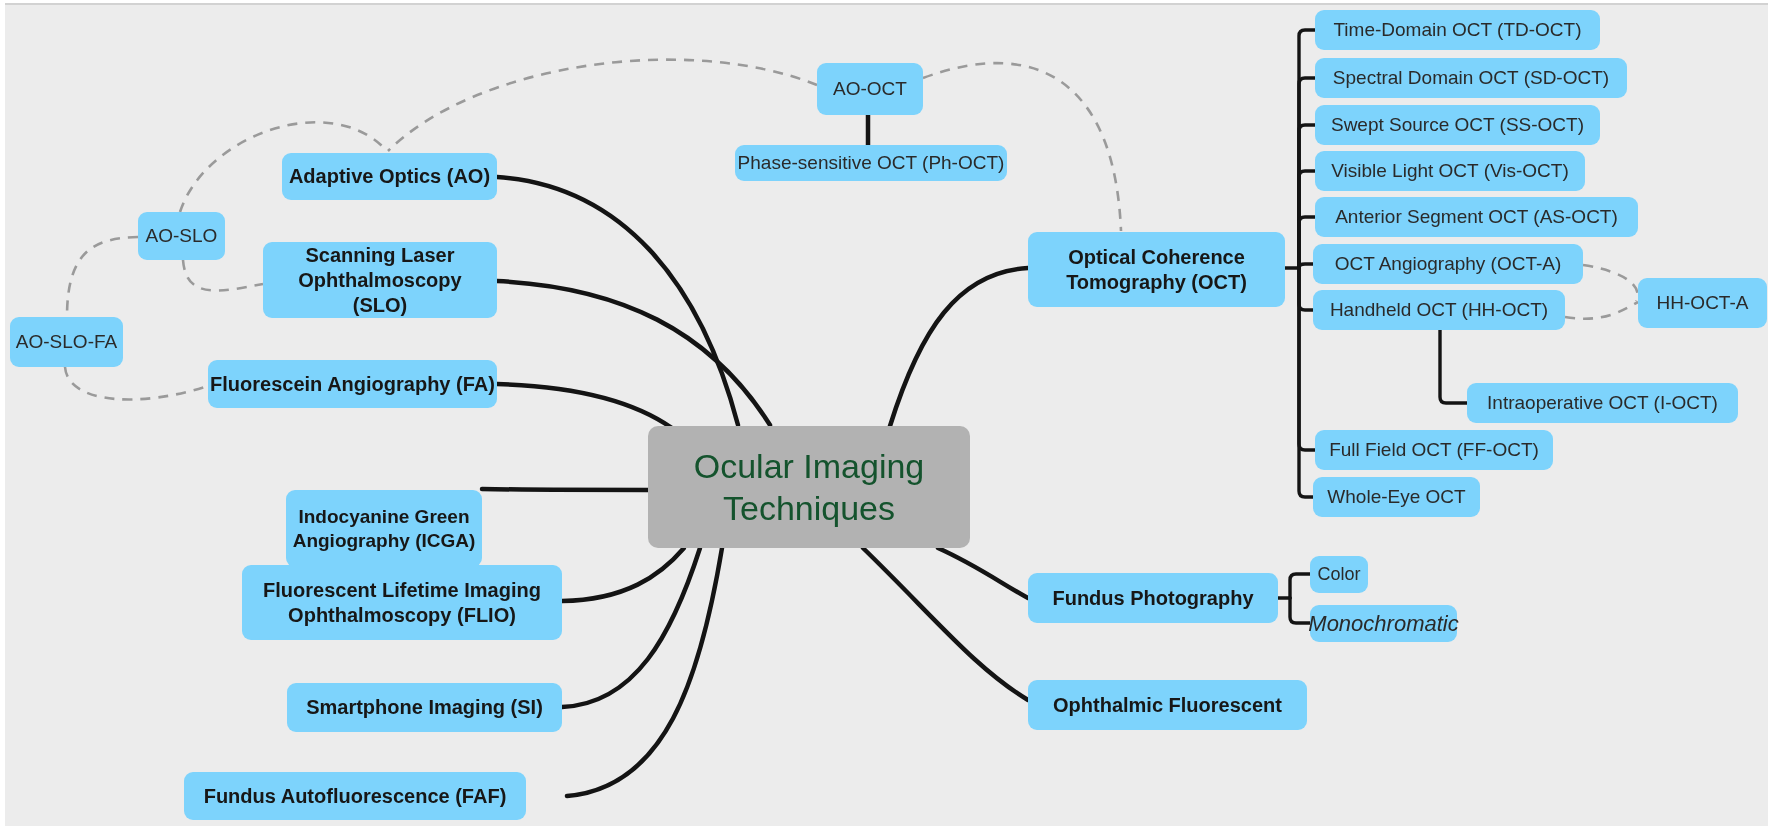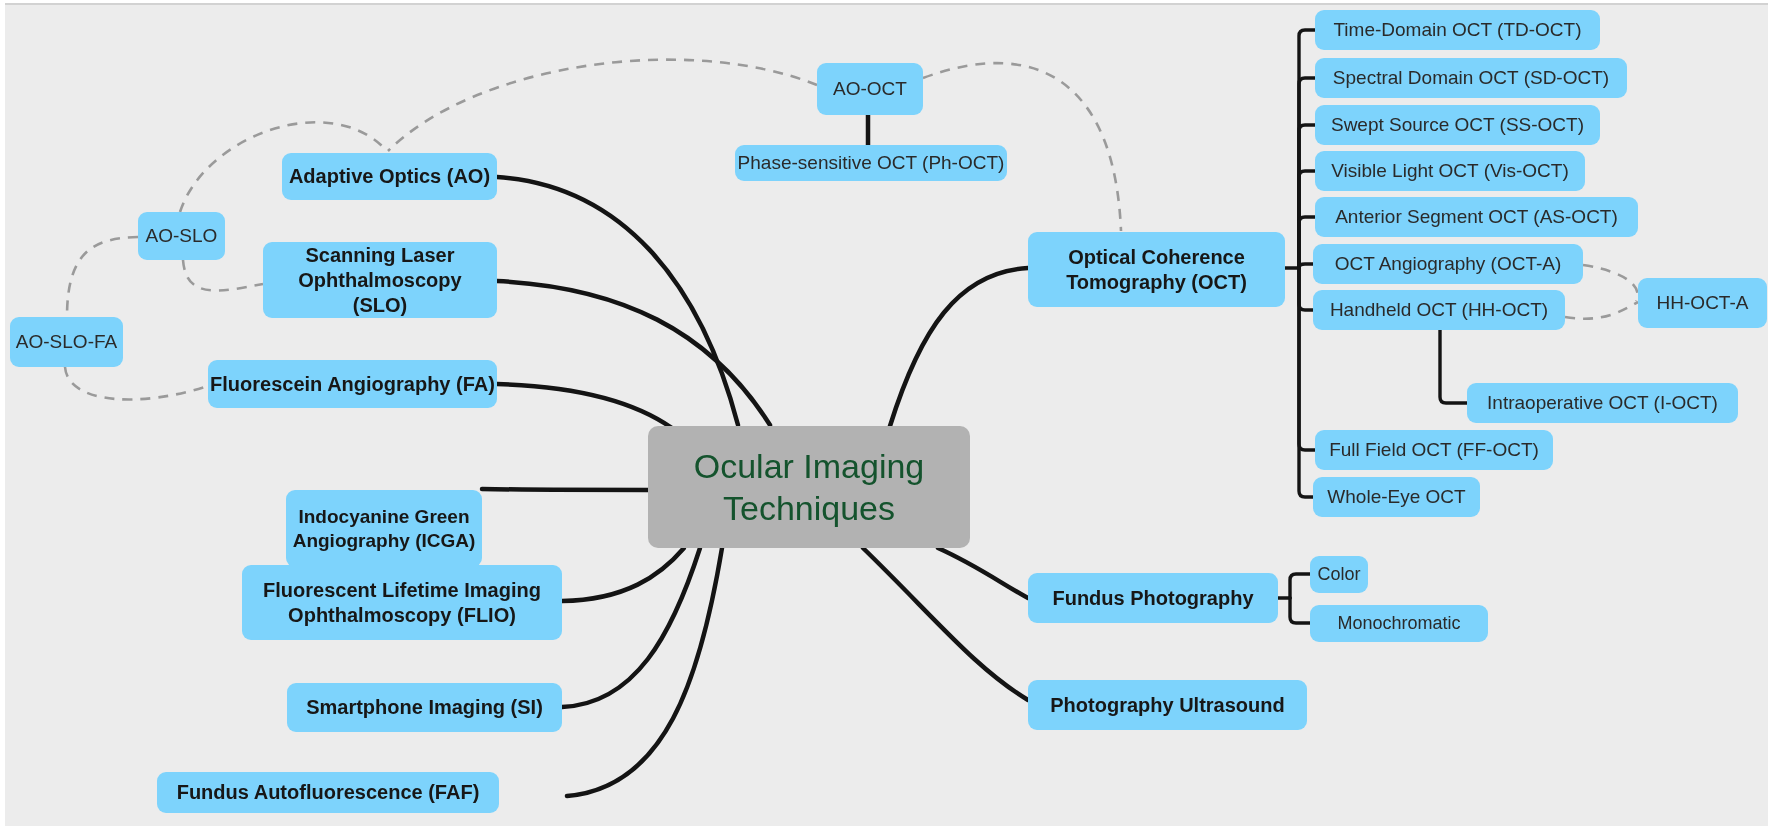--- a/index.html
+++ b/index.html
@@ -42,40 +42,40 @@
     border-radius:10px;
   }
   
   #n-root      {left:648px; top:426px; width:322px; height:122px;}
   #n-ao        {right:1275px;top:153px; width:215px; height:47px;}
   #n-slo       {right:1275px;top:242px; width:234px; height:76px;}
   #n-fa        {right:1275px;top:360px; width:289px; height:48px;}
   #n-icga      {right:1290px;top:450px; width:196px; height:77px; font-size:19px;margin-top:40px;}
   #n-flio      {right:1210px;top:565px; width:320px; height:75px;}
   #n-si        {right:1210px;top:683px; width:275px; height:49px;}
-  #n-faf       {right:1273px;top:772px; width:342px; height:41px;}
+  #n-faf       {right:1246px;top:772px; width:342px; height:48px;}
   #n-ao-slo    {left:138px; top:212px; width:87px;  height:48px;}
   #n-ao-slo-fa {left:10px;  top:317px; width:113px; height:50px;}
   #n-ao-oct    {left:817px; top:63px;  width:106px; height:52px;}
   #n-ph-oct    {left:735px; top:145px; width:272px; height:36px;}
   #n-oct       {left:1028px;top:232px; width:257px; height:75px;}
   #n-td-oct    {left:1315px;top:10px;  width:285px; height:40px;}
   #n-sd-oct    {left:1315px;top:58px;  width:312px; height:40px;}
   #n-ss-oct    {left:1315px;top:105px; width:285px; height:40px;}
   #n-vis-oct   {left:1315px;top:151px; width:270px; height:40px;}
   #n-as-oct    {left:1315px;top:197px; width:323px; height:40px;}
   #n-oct-a     {left:1313px;top:244px; width:270px; height:40px;}
   #n-hh-oct    {left:1313px;top:290px; width:252px; height:40px;}
   #n-hh-oct-a  {left:1638px;top:278px; width:129px; height:50px;}
   #n-i-oct     {left:1467px;top:383px; width:271px; height:40px;}
   #n-ff-oct    {left:1315px;top:430px; width:238px; height:40px;}
   #n-we-oct    {left:1313px;top:477px; width:167px; height:40px;}
   #n-fundus    {left:1028px;top:573px; width:250px; height:50px;}
   #n-color     {left:1310px;top:556px; width:58px;  height:37px; font-size:18px;}
-  #n-mono     {left:1310px;top:605px; width:178px; height:37px; font-size:18px;}
+  #n-mono     {left:1310px;top:605px; width:147px; height:37px; font-size:22px;font-style:italic;}
   #n-ultra     {left:1028px;top:680px; width:279px; height:50px;}
 </style>
 </head>
 <body>
 
 <div class="frame">
   <div class="canvas"></div>
 
   <svg class="edges" viewBox="0 0 1772 835" aria-hidden="true">
 
@@ -147,14 +147,14 @@
   <div class="node" id="n-oct-a">OCT Angiography (OCT-A)</div>
   <div class="node" id="n-hh-oct">Handheld OCT (HH-OCT)</div>
   <div class="node" id="n-i-oct">Intraoperative OCT (I-OCT)</div>
   <div class="node" id="n-ff-oct">Full Field OCT (FF-OCT)</div>
   <div class="node" id="n-we-oct">Whole-Eye OCT</div>
 
   <div class="node branch" id="n-fundus">Fundus Photography</div>
   <div class="node" id="n-color">Color</div>
   <div class="node" id="n-mono">Monochromatic</div>
 
-  <div class="node branch" id="n-ultra">Photography Ultrasound</div>
+  <div class="node branch" id="n-ultra">Ophthalmic Fluorescent</div>
 </div>
 
 </body></html>

